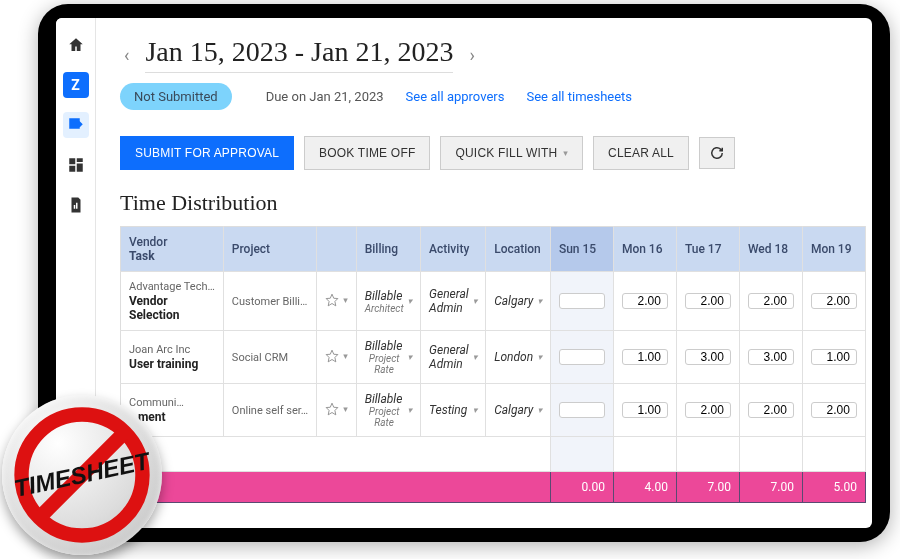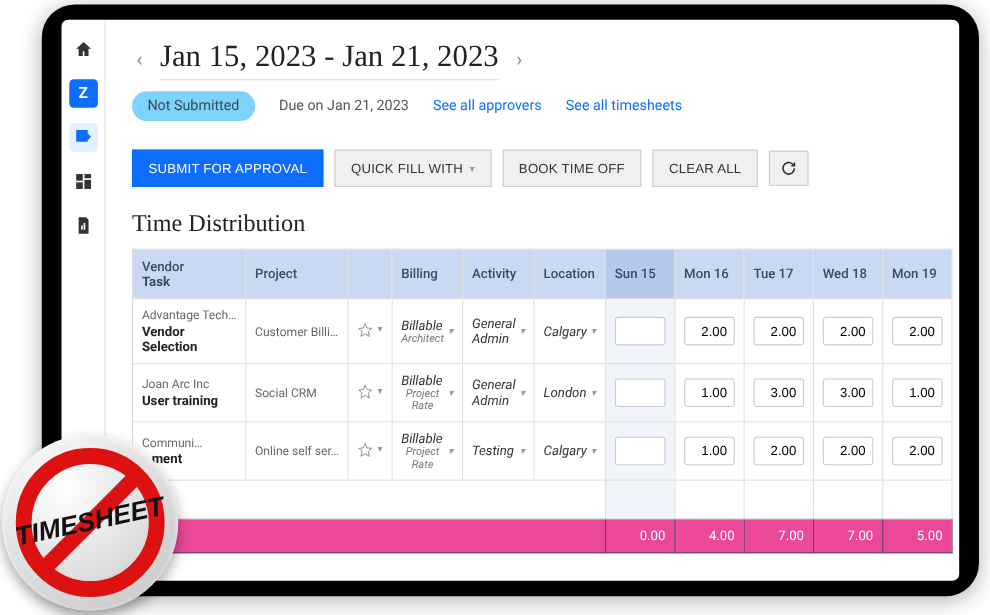--- a/index.html
+++ b/index.html
@@ -98,21 +98,21 @@
     margin-bottom: 26px;
     font-size: 13px;
   }
   .status-pill {
     background: #7dd3fc;
     color: #3a4a5a;
     padding: 6px 14px;
     border-radius: 16px;
     font-size: 13px;
   }
-  .due { color: #555; }
+  .due { color: #555; margin-left: 12px; }
   .link { color: #0d6efd; cursor: pointer; }
   
   .toolbar {
     display: flex;
     gap: 10px;
     margin-bottom: 20px;
     align-items: center;
   }
   .btn {
     padding: 9px 14px;
@@ -183,21 +183,21 @@
     cursor: pointer;
     color: #333;
     font-style: italic;
   }
   .drop .sub { color: #777; font-size: 10px; display:block;text-align:center; }
   .caret { font-size: 9px; color: #999; }
   .star { cursor:pointer; display:inline-flex; align-items:center; gap:4px; justify-content:center;}
   .star svg { width:14px; height:14px; }
   .cell-input {
     width: 46px;
-    height: 26px;
+    height: 16px;
     border: 1px solid #ccc;
     border-radius: 3px;
     text-align: right;
     padding: 0 6px;
     font-size: 12px;
     background:#fff;
   }
   .sun-col { background: #f1f4fa; }
   .addrow td { color:#0d6efd; padding:10px 8px; }
   .totals {
@@ -280,25 +280,25 @@
 
       <div class="status-row">
         <span class="status-pill">Not Submitted</span>
         <span class="due">Due on Jan 21, 2023</span>
         <span class="link">See all approvers</span>
         <span class="link">See all timesheets</span>
       </div>
 
       <div class="toolbar">
         <button class="btn primary">SUBMIT FOR APPROVAL</button>
+        <button class="btn">BOOK TIME OFF</button>
         <button class="btn">
           <span>QUICK FILL WITH</span>
           <span class="caret">▾</span>
         </button>
-        <button class="btn">BOOK TIME OFF</button>
         <button class="btn">CLEAR ALL</button>
         <button class="btn icon-only">
           <svg width="14" height="14" viewBox="0 0 24 24" fill="none" stroke="currentColor" stroke-width="2.5">
               <path d="M21 12a9 9 0 1 1-3-6.7L21 8"></path>
               <path d="M21 3v5h-5"></path>
             </svg>
         </button>
       </div>
 
       <h2 class="section-title">Time Distribution</h2>

